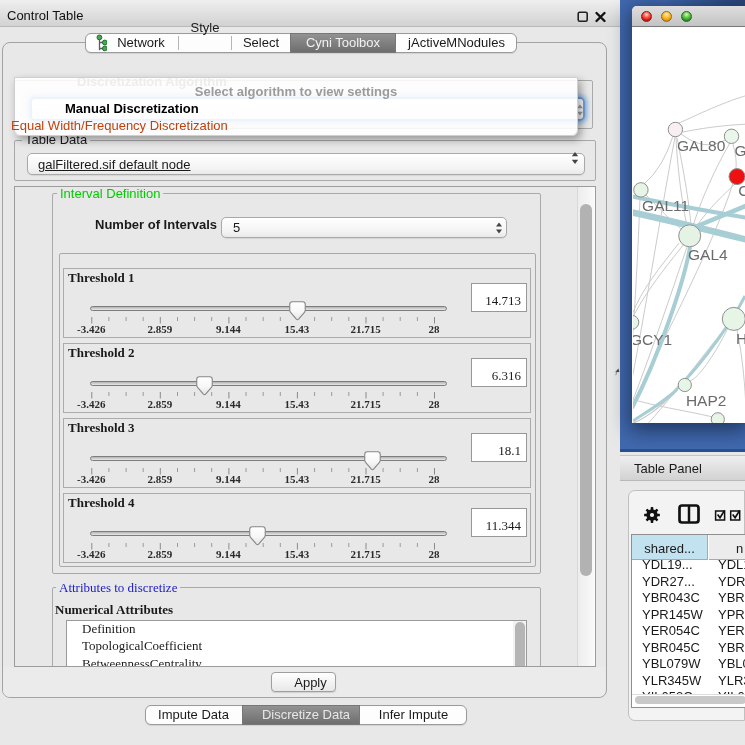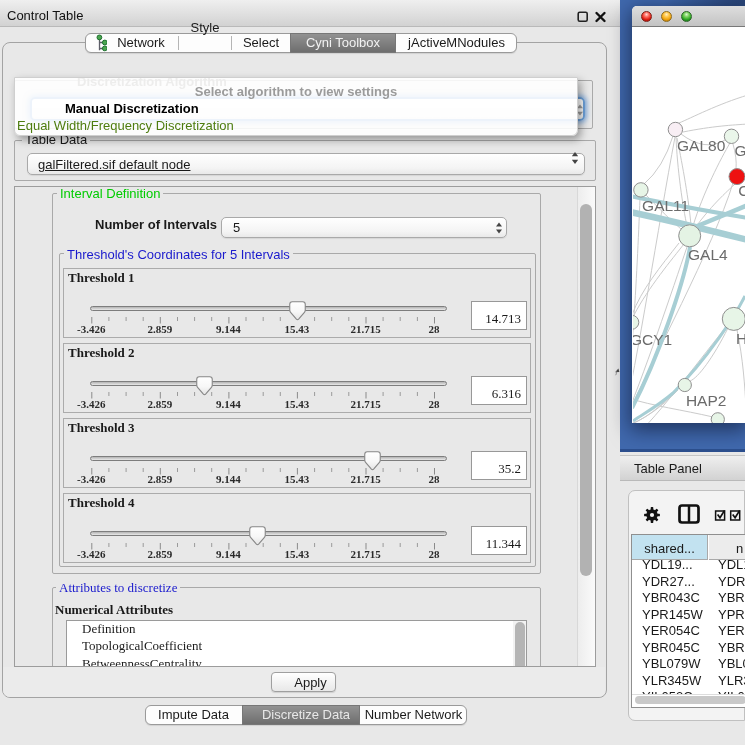--- a/index.html
+++ b/index.html
@@ -9,21 +9,21 @@
 .combo { position:absolute; border:1px solid #a9a9a9; border-radius:5px; background:linear-gradient(#ffffff,#f4f4f4 70%,#e9e9e9); box-shadow:0 1px 1px rgba(0,0,0,0.08); }
 .carr { position:absolute; right:7px; top:50%; transform:translateY(-50%); }
 .group { position:absolute; border:1px solid #a9a9a9; border-radius:2px; }
 .gtitle { position:absolute; background:#e8e8e8; padding:0 3px; line-height:11px; }
 .tbox { position:absolute; width:468px; height:70px; border:1px solid #ababab; }
 .ttitle { position:absolute; left:4px; top:1px; font-weight:bold; }
 .track { position:absolute; left:26px; top:37px; width:357px; height:5px; border:1px solid #7d7d7d; border-radius:3px; background:linear-gradient(#b3b3b3,#e9e9e9); }
 .thumb { position:absolute; top:32px; }
 .ticks { position:absolute; left:0px; top:48.5px; }
 .tlab { position:absolute; top:54px; transform:translateX(-50%); font-size:11px; font-weight:bold; color:#2a2a2a; }
-.vbox { position:absolute; left:407px; top:32px; width:56px; height:29px; border:1px solid #989898; background:#fff; text-align:right; padding-right:5px; line-height:33px; }
+.vbox { position:absolute; left:407px; top:14px; width:56px; height:29px; border:1px solid #989898; background:#fff; text-align:right; padding-right:5px; line-height:33px; }
 </style></head><body>
 
 <div class="titlebar" style="left:0;top:0;width:620px;height:27px;"></div>
 <div class="abs" style="left:7px;top:8px;font-size:13px;color:#111;">Control Table</div>
 
 <svg class="abs" style="left:577px;top:11px;" width="12" height="12" viewBox="0 0 12 12">
     <rect x="1.2" y="1.2" width="9" height="9" rx="1.5" fill="none" stroke="#222" stroke-width="1.6"></rect>
   </svg>
 <svg class="abs" style="left:594px;top:11px;" width="13" height="12" viewBox="0 0 13 12">
     <path d="M2.5,2 L10.5,10 M10.5,2 L2.5,10" stroke="#111" stroke-width="2.4" stroke-linecap="round"></path>
@@ -72,21 +72,20 @@
 
     <div class="abs" style="left:80px;top:30px;width:125px;text-align:left;font-weight:bold;">Number of Intervals</div>
     <div class="combo" style="left:206px;top:30px;width:286px;height:21px;"></div>
     <div class="abs" style="left:218px;top:33px;">5</div>
     <svg style="position:absolute;left:480px;top:35px;" width="8" height="12" viewBox="0 0 8 12">
         <path d="M4,0.5 L7,4.4 H1 Z" fill="#444"></path>
         <path d="M4,11.5 L7,7.6 H1 Z" fill="#444"></path>
       </svg>
 
     <div class="group" style="left:44px;top:66px;width:477px;height:314px;"></div>
-    <div class="gtitle" style="left:49px;top:62px;color:#1a1acd;">Threshold's Coordinates for 5 Intervals</div>
   </div>
 </div>
 
 <div class="abs" style="left:15px;top:187px;width:580px;height:479px;overflow:hidden;font-family:Liberation Serif, serif;">
   <div class="abs" style="left:-15px;top:-187px;width:745px;height:745px;">
     <div class="tbox" style="left:63px;top:267.5px;">
 <div class="ttitle">Threshold 1</div>
 <div class="track"></div>
 <svg class="ticks" width="380" height="7" viewBox="0 0 380 7">
           <line x1="27.8" y1="0" x2="27.8" y2="6.5" stroke="#8a8a8a" stroke-width="1"></line>
@@ -207,21 +206,21 @@
             </linearGradient>
           </defs>
 <path d="M3.35,0.75 L13.65,0.75 Q16.25,0.75 16.25,3.35 L16.25,9 Q16.25,10.6 15.2,11.7 L9.6,18.1 Q8.5,19.3 7.4,18.1 L1.8,11.7 Q0.75,10.6 0.75,9 L0.75,3.35 Q0.75,0.75 3.35,0.75 Z" fill="url(#gth3)" stroke="#868686" stroke-width="1.1"></path>
         </svg>
 <span class="tlab" style="left:27.3px;">-3.426</span>
 <span class="tlab" style="left:95.8px;">2.859</span>
 <span class="tlab" style="left:164.4px;">9.144</span>
 <span class="tlab" style="left:232.9px;">15.43</span>
 <span class="tlab" style="left:301.5px;">21.715</span>
 <span class="tlab" style="left:370.0px;">28</span>
-<div class="vbox">35.2</div>
+<div class="vbox">18.1</div>
 </div>
 <div class="tbox" style="left:63px;top:493.2px;">
 <div class="ttitle">Threshold 4</div>
 <div class="track"></div>
 <svg class="ticks" width="380" height="7" viewBox="0 0 380 7">
           <line x1="27.8" y1="0" x2="27.8" y2="6.5" stroke="#8a8a8a" stroke-width="1"></line>
           <line x1="44.9" y1="0" x2="44.9" y2="4" stroke="#9a9a9a" stroke-width="1"></line>
           <line x1="62.1" y1="0" x2="62.1" y2="4" stroke="#9a9a9a" stroke-width="1"></line>
           <line x1="79.2" y1="0" x2="79.2" y2="4" stroke="#9a9a9a" stroke-width="1"></line>
           <line x1="96.3" y1="0" x2="96.3" y2="6.5" stroke="#8a8a8a" stroke-width="1"></line>
@@ -276,21 +275,21 @@
 <div class="abs" style="left:577px;top:187px;width:18px;height:479px;background:linear-gradient(to right,#ededed,#fafafa);border-left:1px solid #d8d8d8;"></div>
 <div class="abs" style="left:580px;top:204px;width:12px;height:372px;background:#b2b2b2;border-radius:6px;"></div>
 
 <div class="abs" style="left:3px;top:667px;width:602px;height:30px;background:#ebebeb;border-radius:0 0 7px 7px;"></div>
 <div class="abs" style="left:271px;top:672px;width:65px;height:20px;border:1px solid #9f9f9f;border-radius:4px;background:linear-gradient(#ffffff,#e8e8e8);text-align:center;line-height:19px;box-shadow:0 1px 1px rgba(0,0,0,0.12);padding-left:14px;">Apply</div>
 
 <div class="abs" style="left:145px;top:705px;width:322px;height:20px;background:#fdfdfd;border:1px solid #9a9a9a;border-radius:6px;box-shadow:0 1px 1px rgba(0,0,0,0.1);"></div>
 <div class="abs" style="left:242px;top:705px;width:118px;height:20px;background:linear-gradient(#929292,#6e6e6e);border:1px solid #777;"></div>
 <div class="tabtext" style="left:145px;top:705px;width:97px;">Impute Data</div>
 <div class="tabtext" style="left:242px;top:705px;width:128px;color:#e8e8e8;">Discretize Data</div>
-<div class="tabtext" style="left:360px;top:705px;width:107px;">Number Network</div>
+<div class="tabtext" style="left:360px;top:705px;width:107px;">Infer Impute</div>
 
 <svg class="abs" style="left:614px;top:367px;" width="7" height="9" viewBox="0 0 7 9">
 <path d="M1.1,5.2 L4.4,1.4 L5.4,5.0 Z" fill="#4a4a4a"></path>
 <path d="M2.6,4.5 C2.4,6.4 2.2,7.4 1.6,8.2" stroke="#8a8a8a" stroke-width="1" fill="none"></path>
 </svg>
 
 <div class="abs" style="left:620px;top:0;width:125px;height:452px;background:#4069ae;"></div>
 <div class="abs" style="left:620px;top:0;width:125px;height:452px;background:radial-gradient(ellipse 120px 70px at 100% 0%, rgba(10,20,45,0.42), rgba(10,20,45,0) 68%);"></div>
 <div class="abs" style="left:620px;top:449px;width:125px;height:3px;background:#2c4f8e;"></div>
 
@@ -392,13 +391,13 @@
   <div class="abs" style="left:77px;top:0;width:40px;height:25px;background:#ececec;border-bottom:1px solid #a9a9a9;line-height:28px;padding-left:27px;">n</div>
   <div class="abs" style="left:10px;top:22px;line-height:16.55px;">YDL19...<br>YDR27...<br>YBR043C<br>YPR145W<br>YER054C<br>YBR045C<br>YBL079W<br>YLR345W<br>YIL052C</div>
   <div class="abs" style="left:86px;top:22px;line-height:16.55px;">YDL194W<br>YDR277C<br>YBR043C<br>YPR145W<br>YER054C<br>YBR045C<br>YBL079W<br>YLR345W<br>YIL052C</div>
   <div class="abs" style="left:0;top:159px;width:114px;height:15px;background:#fff;border-top:1px solid #ddd;"></div>
   <div class="abs" style="left:3px;top:161px;width:111px;height:8px;background:#c9c9c9;border-radius:4px;"></div>
 </div>
 
 <div class="abs" style="left:14px;top:77px;width:564px;height:59px;background:rgba(255,255,255,0.88);border:1px solid #cfcfcf;border-radius:0 0 6px 6px;box-shadow:3px 4px 8px rgba(0,0,0,0.35);"></div>
 <div class="abs" style="left:14px;top:84px;width:564px;text-align:center;color:#9b9b9b;font-weight:bold;">Select algorithm to view settings</div>
 <div class="abs" style="left:17px;top:101px;font-weight:bold;color:#000;margin-left:48px;">Manual Discretization</div>
-<div class="abs" style="left:17px;top:118px;color:#4d7c0f;">Equal Width/Frequency Discretization</div>
+<div class="abs" style="left:11px;top:118px;color:#c2410c;">Equal Width/Frequency Discretization</div>
 
 </body></html>

